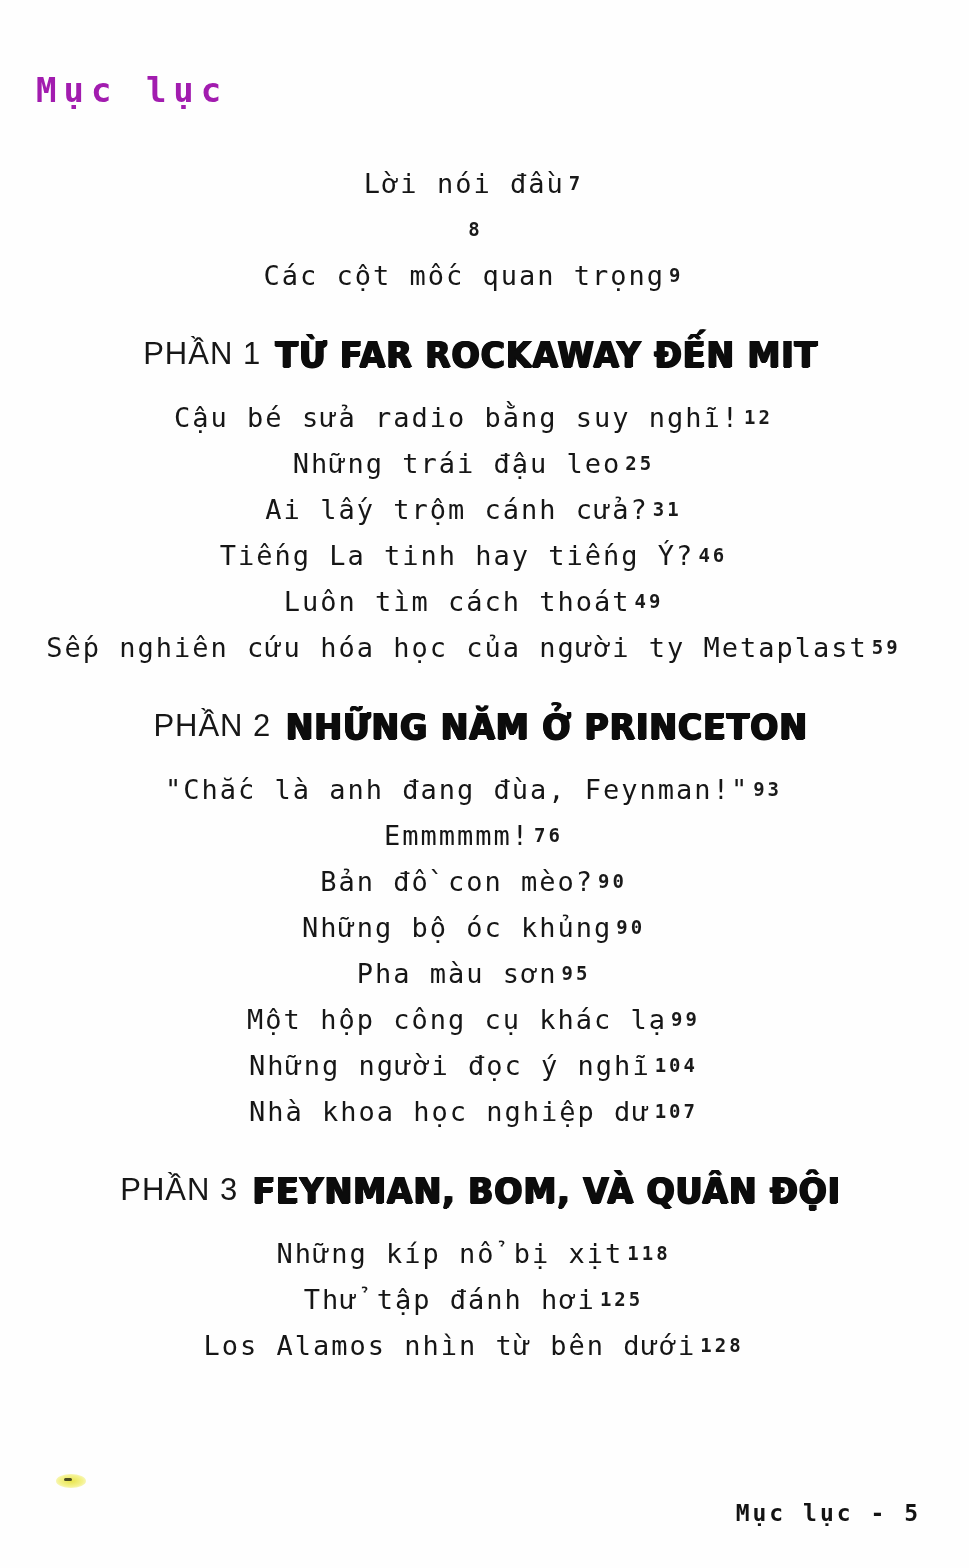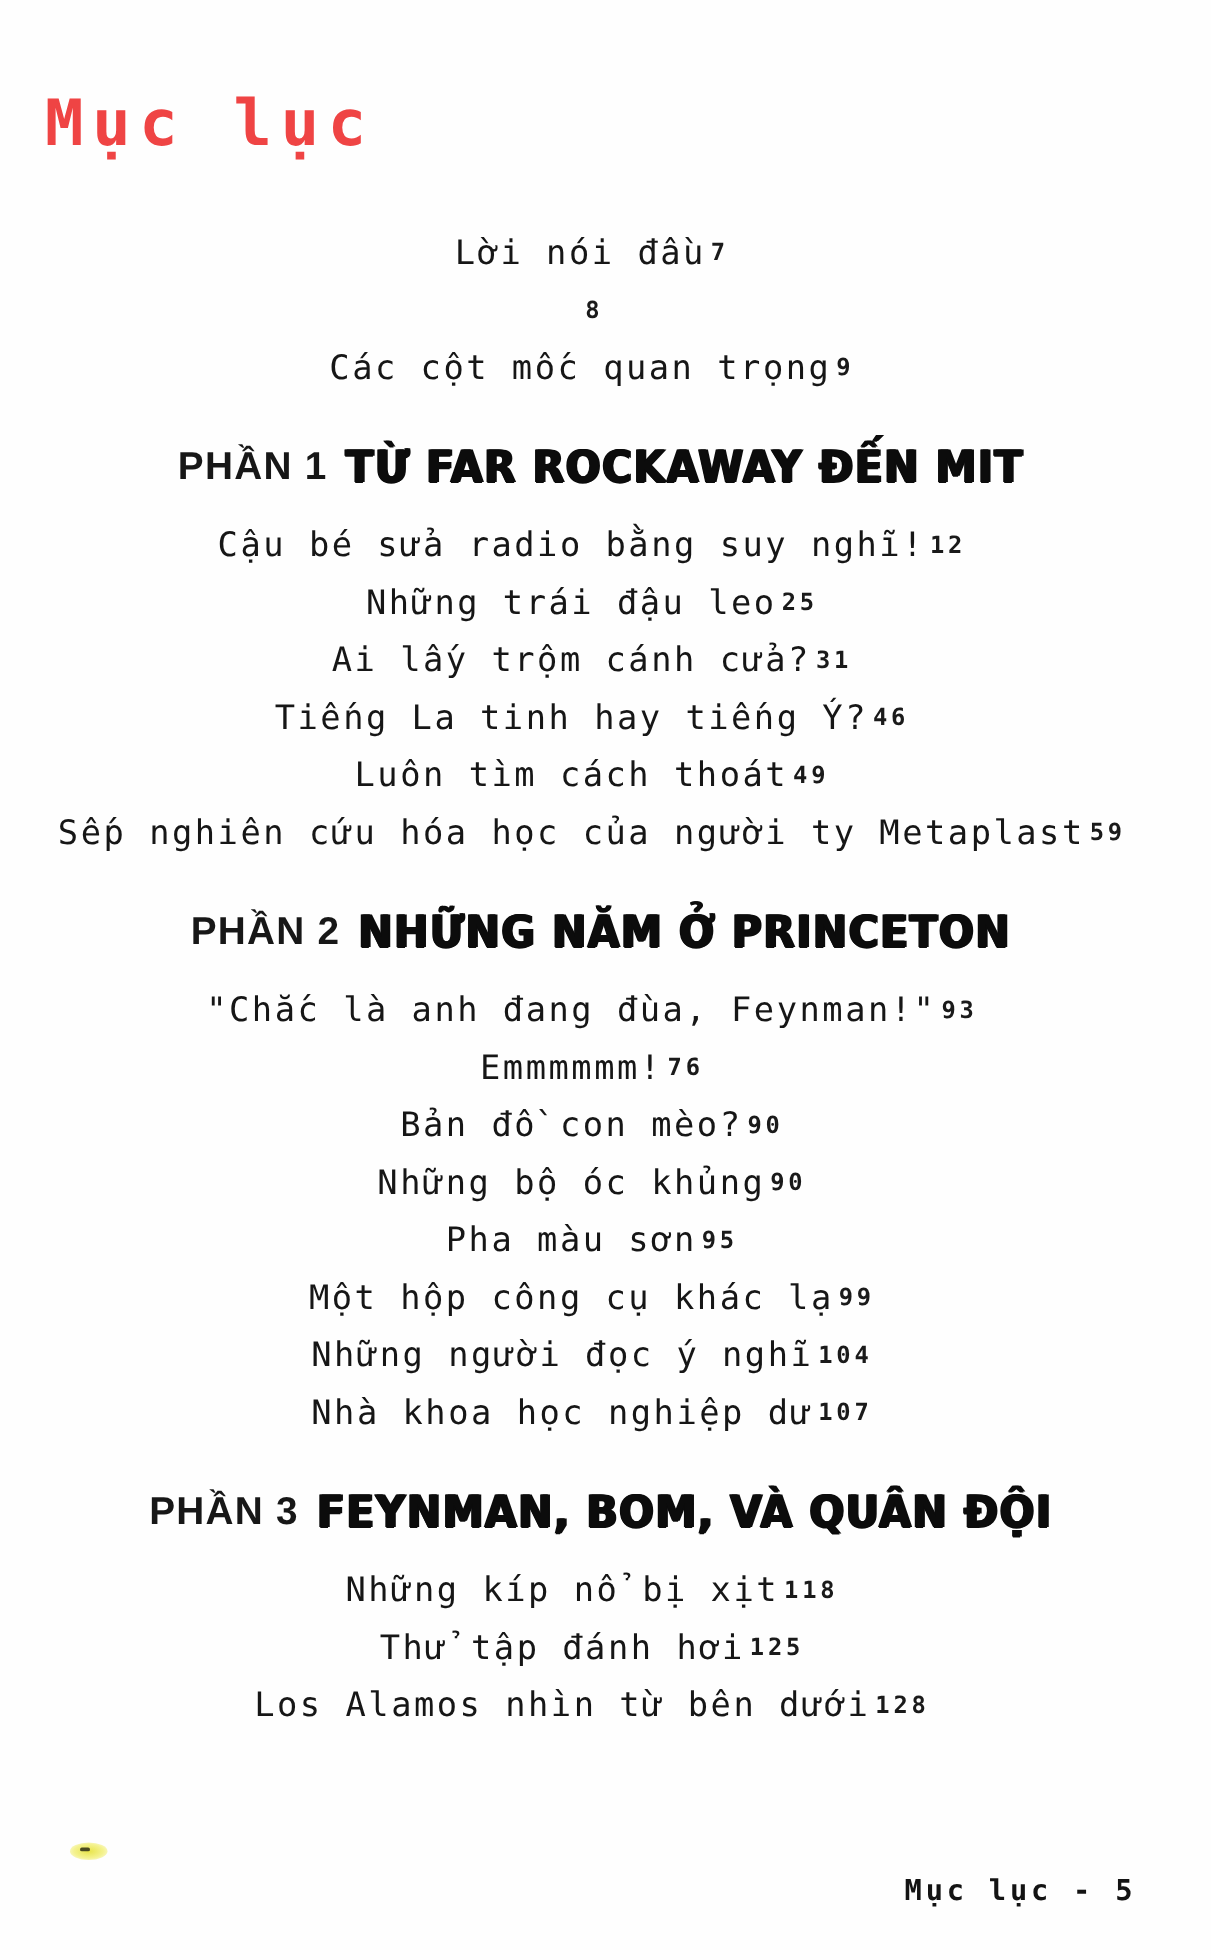--- a/index.html
+++ b/index.html
@@ -11,24 +11,24 @@
     font-family: "DejaVu Sans Mono", monospace;
     overflow: hidden;
   }
   .page {
     position: relative;
     width: 969px;
     height: 1568px;
     padding: 70px 58px 0 36px;
   }
   .doc-title {
-    font-size: 51px;
+    font-size: 34px;
     font-weight: bold;
     letter-spacing: 7px;
-    color: #ef4444;
+    color: #a21caf;
   }
   .toc-list { margin-top: 50px; }
   .toc-list.tight { margin-top: 14px; }
   .row {
     height: 46px;
     display: flex;
     align-items: center;
     justify-content: center;
   }
   .lbl {
@@ -51,37 +51,37 @@
     height: 52px;
     display: flex;
     align-items: center;
     justify-content: center;
     padding-left: 14px;
     white-space: nowrap;
   }
   .part-label {
     font-family: "Liberation Sans", sans-serif;
     font-size: 31px;
-    font-weight: 700;
+    font-weight: 400;
     letter-spacing: 1px;
     color: #171717;
     margin-right: 14px;
   }
   .part-title {
     font-family: "DejaVu Sans", sans-serif;
     font-size: 33px;
     font-weight: 900;
     letter-spacing: 1px;
     color: #0c0c0c;
     text-shadow: 1.4px 0 0 #0c0c0c, -0.7px 0 0 #0c0c0c, 0 0.6px 0 #0c0c0c;
     transform: scaleY(1.08);
   }
   .footer {
     position: absolute;
-    right: 60px;
+    right: 48px;
     bottom: 42px;
     font-size: 23px;
     font-weight: bold;
     letter-spacing: 3px;
     color: #131313;
   }
   .smudge {
     position: absolute;
     left: 56px;
     top: 1474px;

